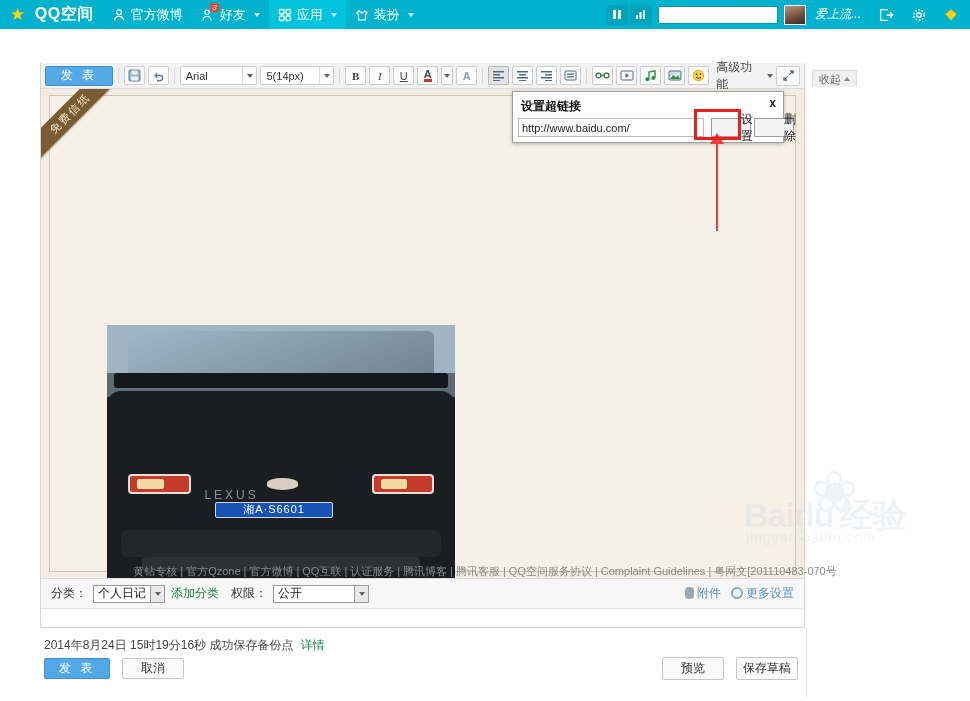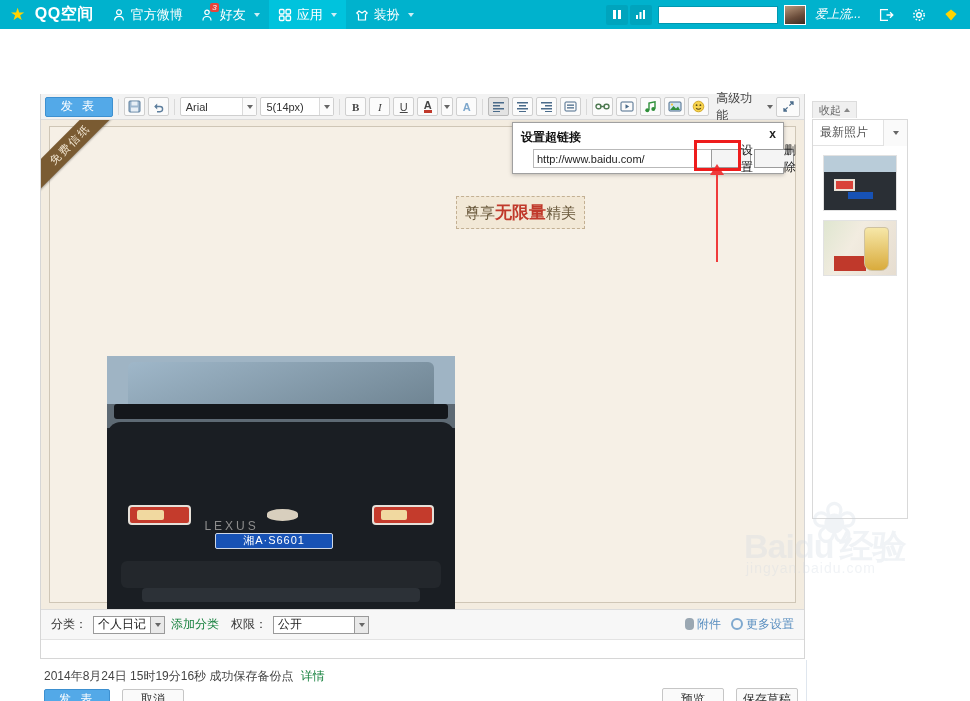--- a/index.html
+++ b/index.html
@@ -25,21 +25,21 @@
   .ico{ display:inline-block; width:14px; height:14px; position:relative;}
   .badge{ position:absolute; top:-5px; right:-4px; background:#e8443a; color:#fff; font-size:8px;
           line-height:9px; border-radius:2px; padding:0 2px; }
   .spacer{flex:1;}
   .tool-sq{ width:22px;height:20px;background:#00a4bd;margin-left:2px;display:flex;align-items:center;justify-content:center;border-radius:2px;}
   .search-box{ width:120px;height:18px;background:#fff;border:1px solid #0098b0;margin:0 6px;}
   .avatar-sm{ width:22px;height:20px;background:linear-gradient(160deg,#b99a7e,#6a4c3a 60%,#3b2b22);border:1px solid #fff;}
   .uname{ font-size:12px;font-style:italic; }
 
   
-  .page{ position:relative; height:556px; background:#fff;margin-top:31px; }
+  .page{ position:relative; height:556px; background:#fff; }
 
   .editor-wrap{
     position:absolute; left:40px; top:34px; width:765px; height:565px;
     background:#fff; border:1px solid #d6d6d6; border-top:none;
   }
 
   
   .toolbar{
     height:26px; background:#f2f2f2; border-bottom:1px solid #dcdcdc;
     display:flex; align-items:center; padding:0 4px; gap:3px;
@@ -163,21 +163,21 @@
 
   
   .dialog{
     position:absolute; left:512px; top:62px; width:272px; height:52px;
     background:#fff; border:1px solid #a0a0a0; box-shadow:0 1px 4px rgba(0,0,0,.25);
     z-index:60;
   }
   .dlg-title{ position:absolute; left:8px; top:6px; font-size:12px; font-weight:bold; color:#111;}
   .dlg-close{ position:absolute; right:7px; top:4px; font-size:12px; font-weight:bold; color:#222;}
   .dlg-input{
-    position:absolute; left:20px; top:26px; width:186px; height:19px;
+    position:absolute; left:5px; top:26px; width:186px; height:19px;
     border:1px solid #b9b9b9; background:#fff; font-size:11px; color:#222;
     padding-left:3px; line-height:17px;
   }
   .dlg-btn{
     position:absolute; height:19px; min-width:38px; border:1px solid #9b9b9b; background:#f4f4f4;
     font-size:12px; color:#222; display:flex; align-items:center; justify-content:center;padding-left:32px;
   }
   .dlg-set{ left:198px; top:26px; width:40px;}
   .dlg-del{ left:241px; top:26px; width:40px; }
   .hl-box{
@@ -435,23 +435,20 @@
         <svg width="13" height="13" viewBox="0 0 13 13">
             <path d="M2 8v3h3M11 5V2H8M11 2 7.4 5.6M2 11l3.6-3.6" fill="none" stroke="#4a6b8a" stroke-width="1.3"></path>
           </svg>
       </div>
     </div>
 
     <div class="paper">
       <div class="paper-inner"></div>
       <div class="ribbon">免费信纸</div>
 
-      <div class="promo">
-        <span>尊享</span><b>无限量</b><span>精美</span>
-      </div>
 
 
       <div class="photo">
         <div class="car-glass"></div>
         <div class="car-spoiler"></div>
         <div class="car-body">
           <div class="tl l">
               <div class="tl-in"></div>
             </div>
           <div class="tl r">
@@ -505,30 +502,20 @@
   </div>
   <div class="btnrow-r">
     <div class="b-gray2">预览</div>
     <div class="b-gray2">保存草稿</div>
   </div>
 
   <div class="collapse">
     <span>收起</span>
     <i class="tri-u"></i>
   </div>
-  <div class="side">
-    <div class="side-head">
-      <span class="side-title">最新照片</span>
-      <span class="side-arw">
-          <i class="tri"></i>
-        </span>
-    </div>
-    <div class="thumb t1"></div>
-    <div class="thumb t2"></div>
-  </div>
 
   <div class="vline"></div>
 
   <div class="wm">
     <div class="paw">❀</div>
     <div class="wtxt">
       <span>Baidu</span><span style="margin-left:6px">经验</span>
     </div>
     <div class="wsub">jingyan.baidu.com</div>
   </div>
@@ -537,13 +524,16 @@
     <div class="dlg-title">设置超链接</div>
     <div class="dlg-close">x</div>
     <input class="dlg-input" value="http://www.baidu.com/" style="">
     <div class="dlg-btn dlg-set">设置</div>
     <div class="dlg-btn dlg-del">删除</div>
   </div>
   <div class="hl-box"></div>
   <div class="arrow-head"></div>
   <div class="arrow-line"></div>
 
+  <div class="footer">
+    <span>黄钻专核</span>|<span>官方Qzone</span>|<span>官方微博</span>|<span>QQ互联</span>|<span>认证服务</span>|<span>腾讯博客</span>|<span>腾讯客服</span>|<span>QQ空间服务协议</span>|<span>Complaint Guidelines</span>|<span>粤网文[201110483-070号</span>
+  </div>
 </div>
 
 </body></html>

